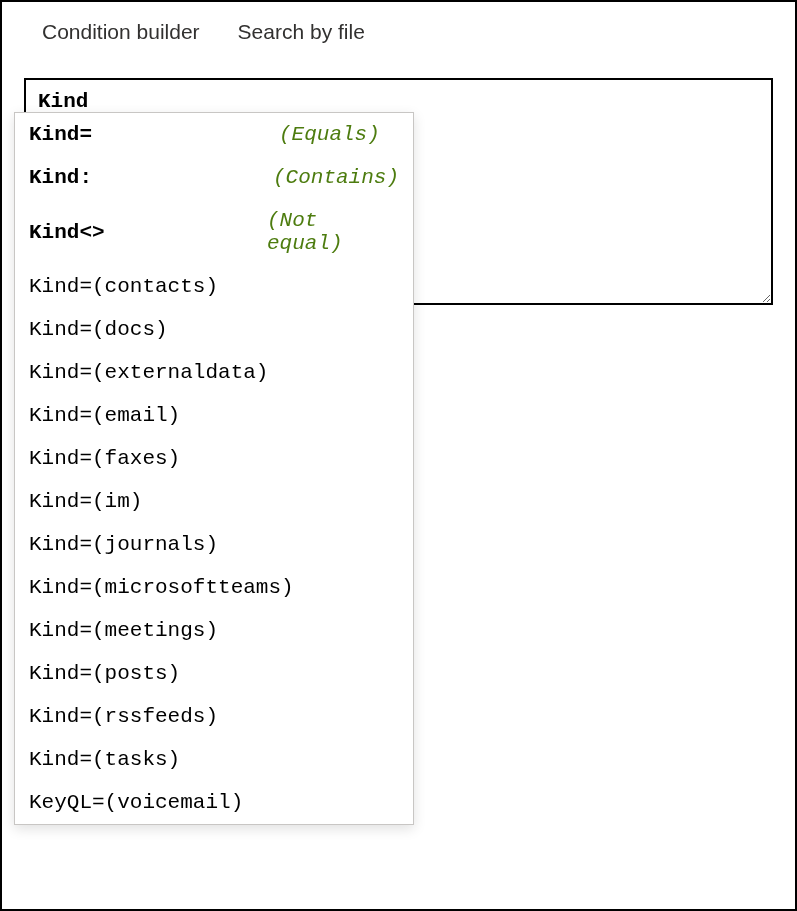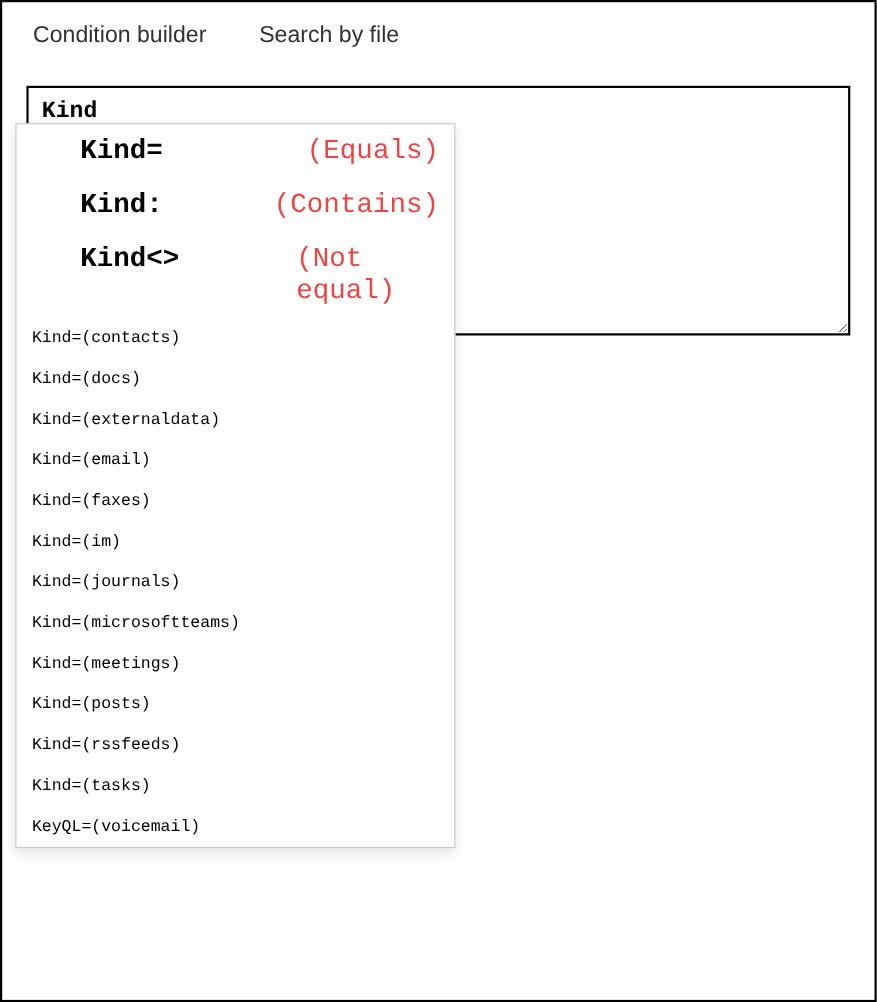--- a/index.html
+++ b/index.html
@@ -8,22 +8,22 @@
     font-family: "Segoe UI", -apple-system, sans-serif;
     background: #fff;
     width: 797px;
     height: 911px;
     border: 2px solid #000;
     position: relative;
     overflow: hidden;
   }
   .tabs {
     display: flex;
-    padding: 18px 32px 0 28px;
-    gap: 48px;
+    padding: 18px 32px 0 40px;
+    gap: 38px;
     font-size: 21px;
     color: #323130;
   }
   .tab {
     padding-bottom: 12px;
     cursor: pointer;
     position: relative;
   }
   .tab.active {
     font-weight: 600;
@@ -70,32 +70,32 @@
   }
   .dd-header {
     color: #0f6cbd;
     font-family: Consolas, "Courier New", monospace;
     font-size: 20px;
     padding: 10px 14px 10px 14px;
     border-bottom: 1px solid #c8c6c4;
   }
   .dd-op-row {
     display: flex;
+    align-items: center;
     padding: 10px 14px;
     font-family: Consolas, "Courier New", monospace;
-    font-size: 25px;
+    font-size: 21px;
     cursor: pointer;
-    margin-left: 44px;
   }
   .dd-op-row .op-code { font-weight: 700; width: 250px; }
-  .dd-op-row .op-desc { color: #ef4444; }
+  .dd-op-row .op-desc { color: #4d7c0f; font-style: italic; }
   .dd-val-row {
     padding: 10px 14px;
     font-family: Consolas, "Courier New", monospace;
-    font-size: 15px;
+    font-size: 21px;
     cursor: pointer;
   }
 </style>
 </head>
 <body>
 
 <div class="tabs">
   <div class="tab">Condition builder</div>
   <div class="tab">Search by file</div>
 </div>

